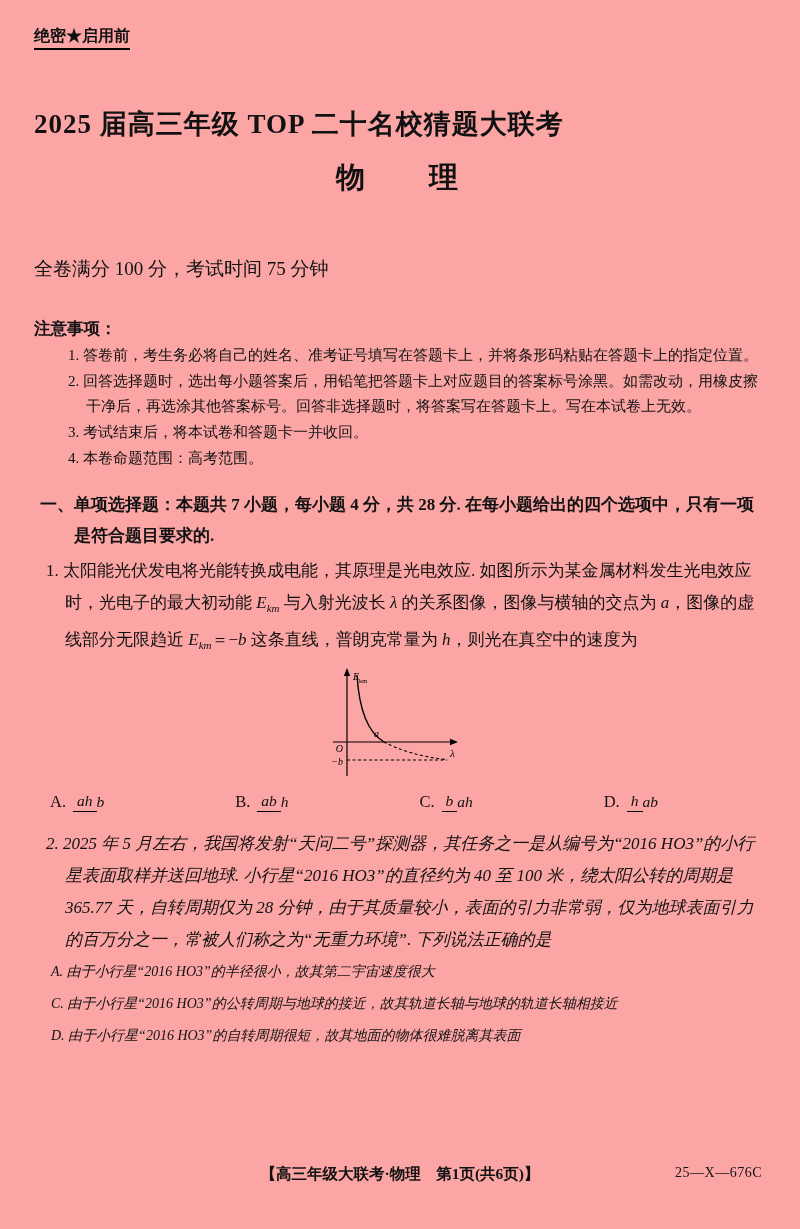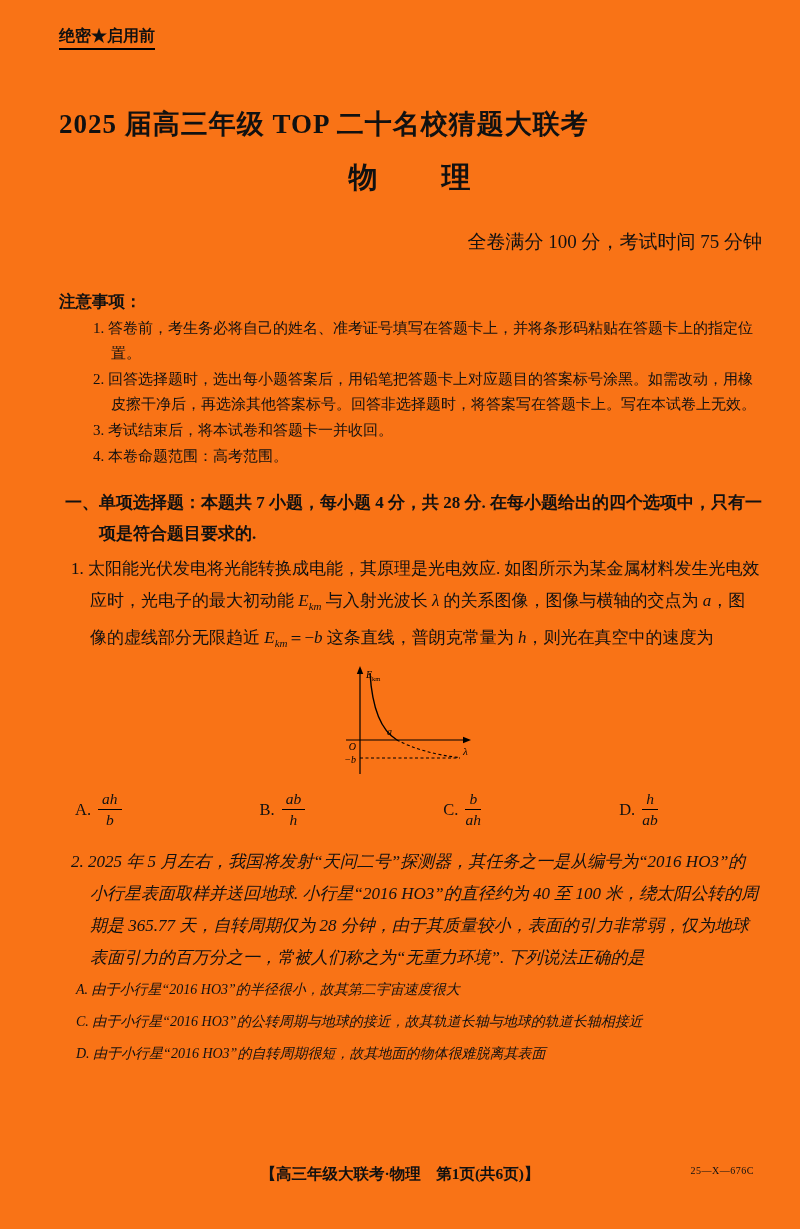--- a/index.html
+++ b/index.html
@@ -1,46 +1,46 @@
 <!DOCTYPE html>
 <html><head>
 <meta charset="utf-8">
 <style>
   html,body { margin:0; padding:0; background:#ffffff; }
   .page {
     position:relative;
     width:800px; height:1229px;
     margin:0 auto;
-    background:#f97316;
+    background:#fca5a5;
     color:#111;
     font-family:"Liberation Serif","DejaVu Serif",serif;
     box-sizing:border-box;
-    padding:26px 38px 0 59px;
+    padding:26px 38px 0 34px;
     overflow:hidden;
   }
   .classification {
     display:inline-block;
     font-size:16px; font-weight:bold;
     border-bottom:2px solid #000;
     padding-bottom:1px;
   }
   .title {
     margin:56px 0 0 0;
     font-size:27px; font-weight:bold;
     letter-spacing:1px;
   }
   .subject {
     margin:16px 0 8px 0;
     text-align:center;
     font-size:29px; font-weight:bold;
     letter-spacing:2px;
   }
   .score-info {
-    margin-top:31px;
-    text-align:right;
+    margin-top:58px;
+    text-align:left;
     font-size:19px;
   }
   .notes { margin-top:36px; font-size:15px; }
   .notes-heading { font-weight:bold; font-size:16.5px; margin-bottom:3px; }
   .note-item {
     margin:1px 0;
     padding-left:52px; text-indent:-18px;
     line-height:25px;
   }
   .section-heading {
@@ -59,38 +59,38 @@
   .graph-wrap { width:170px; margin:4px auto 0 auto; text-align:center; }
   .graph-wrap svg { display:block; }
   .options-row {
     display:flex; justify-content:space-between; align-items:center;
     padding:0 104px 0 16px;
     margin-top:8px;
   }
   .opt { display:flex; align-items:center; font-size:16.5px; }
   .opt-label { margin-right:7px; }
   .frac {
-    display:inline-flex; flex-direction:column; align-items:center;
+    display:inline-flex; flex-direction:row; align-items:center;
     font-style:italic; font-size:15.5px; line-height:1.2;justify-content:flex-end;
   }
   .frac .num { display:block; border-bottom:1.2px solid #000; padding:0 4px 1px 4px; }
   .frac .den { display:block; padding-top:1px; }
   .question-2 { margin-top:16px;font-style:italic; }
   .q-option {
     margin:0;
     font-size:14px; line-height:32px;
     padding-left:50px; text-indent:-33px;
   }
   .footer {
     position:absolute; left:38px; right:38px; bottom:44px;
     text-align:center; font-weight:bold; font-size:15.5px;
   }
   .footer-right {
-    position:absolute; right:8px; top:1px;
-    font-weight:normal; font-size:10px; letter-spacing:0.5px;
+    position:absolute; right:0; top:1px;
+    font-weight:normal; font-size:14px; letter-spacing:0.5px;
   }
   .g-text { font-family:"Liberation Serif","DejaVu Serif",serif; }
 </style>
 </head>
 <body>
 
 <div class="page">
 
   <div class="classification">绝密★启用前</div>
 

